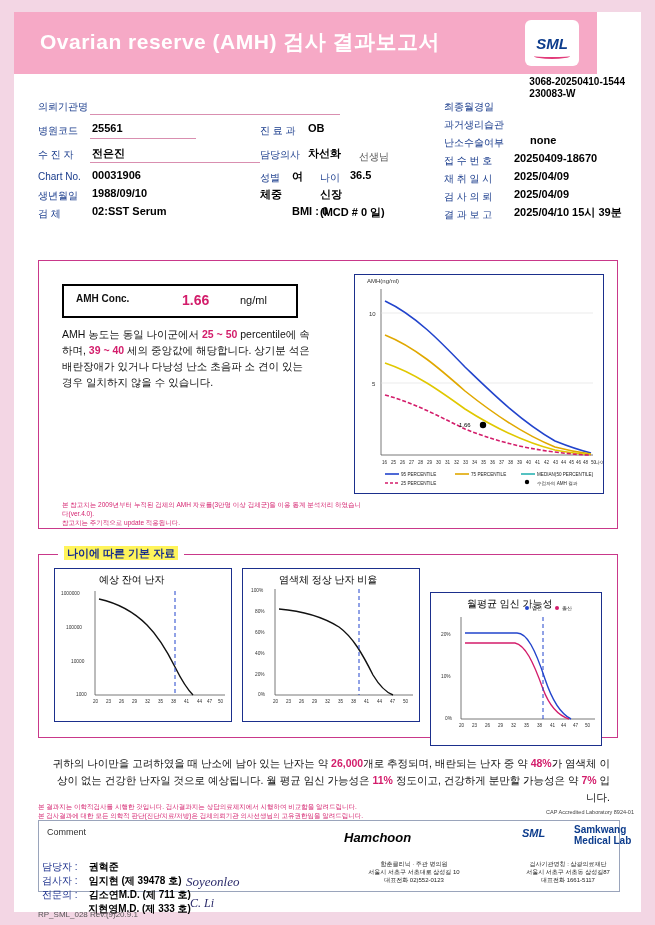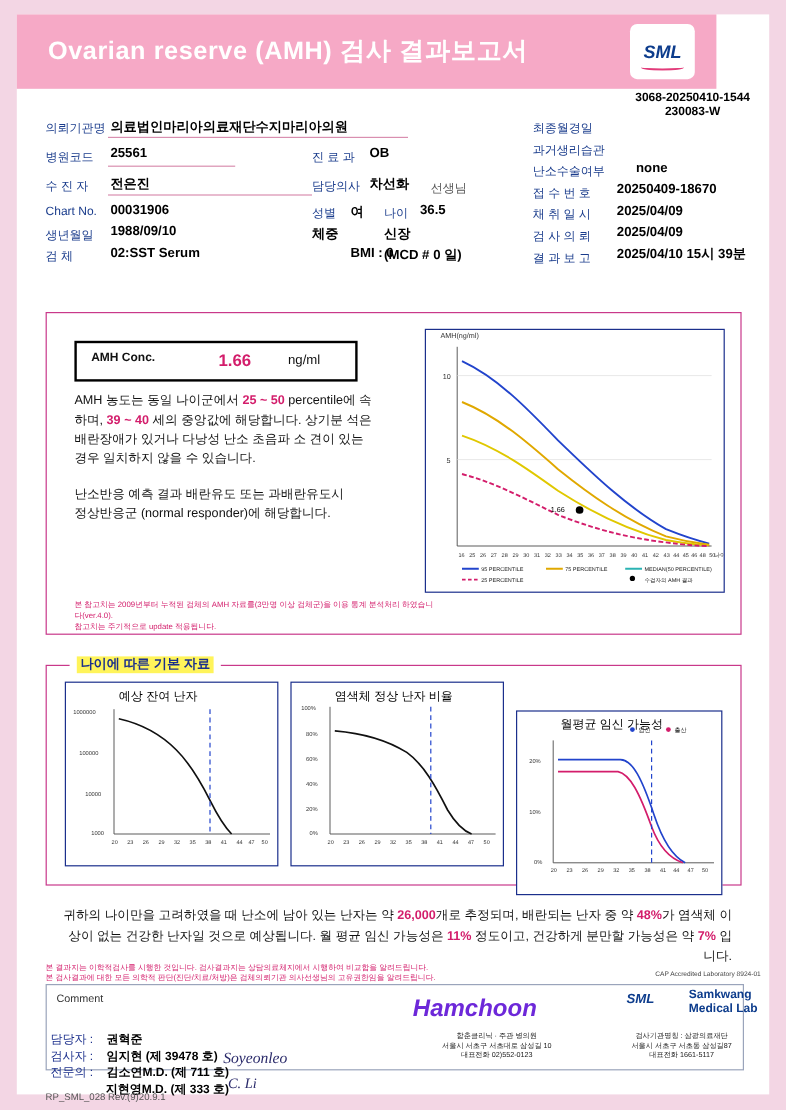--- a/index.html
+++ b/index.html
@@ -32,21 +32,21 @@
     display:flex;align-items:center;justify-content:center;
   }
   .sml-logo .mark{
     font-size:15px;font-weight:bold;color:#0d3c8c;font-style:italic;
   }
   .sml-logo .swoosh{
     position:absolute;bottom:7px;left:9px;width:36px;height:4px;
     border-bottom:2px solid #e23b7a;border-radius:50%;
   }
   .barcode-no{
-    position:absolute;right:16px;top:64px;text-align:center;
+    position:absolute;right:16px;top:64px;text-align:left;
     font-size:10px;font-weight:bold;color:#000;line-height:12px;
   }
   
   .pat{
     position:absolute;left:0;top:86px;width:627px;height:134px;
   }
   .lbl{position:absolute;color:#1a3c8c;font-size:10px;}
   .val{position:absolute;color:#000;font-size:11px;font-weight:bold;}
   .ul-pink{position:absolute;border-bottom:1px solid #d98fb0;}
   
@@ -97,21 +97,21 @@
     position:absolute;left:28px;top:848px;font-size:10px;line-height:14px;color:#1b2f8c;
   }
   .sign b{color:#000;}
   .doc-id{
     position:absolute;left:24px;top:898px;font-size:8px;color:#555;
   }
   .lab-block{
     position:absolute;font-size:6px;color:#222;line-height:8px;text-align:center;
   }
   .hamchoon{
-    position:absolute;left:330px;top:818px;font-size:20px;color:#6d28d9;font-style:italic;font-weight:bold;
+    position:absolute;left:330px;top:818px;font-size:13px;color:#000000;font-style:italic;font-weight:bold;
   }
   .sml-small{
     position:absolute;left:508px;top:815px;width:30px;height:18px;
     color:#0d3c8c;font-size:11px;font-weight:bold;font-style:italic;
   }
   .sml-small-t{position:absolute;left:560px;top:812px;font-size:10px;font-weight:bold;color:#0d3c8c;line-height:11px;}
   .sig{position:absolute;font-family:"Liberation Serif",serif;font-style:italic;color:#2a2a6a;}
 </style>
 </head>
 <body>
@@ -126,21 +126,20 @@
     </div>
   </div>
   <div class="barcode-no">
     <div>3068-20250410-1544</div>
     <div>230083-W</div>
   </div>
 
   <div class="pat">
 
     <div class="lbl" style="left:24px;top:2px;">의뢰기관명</div>
-    <div class="val" style="left:78px;top:0px;">의료법인마리아의료재단수지마리아의원</div>
     <div class="ul-pink" style="left:76px;top:16px;width:250px;"></div>
 
     <div class="lbl" style="left:24px;top:26px;">병원코드</div>
     <div class="val" style="left:78px;top:24px;">25561</div>
     <div class="ul-pink" style="left:76px;top:40px;width:106px;"></div>
 
     <div class="lbl" style="left:24px;top:50px;">수 진 자</div>
     <div class="val" style="left:78px;top:48px;">전은진</div>
     <div class="ul-pink" style="left:76px;top:64px;width:170px;"></div>
 
@@ -200,24 +199,20 @@
     <span class="t3">ng/ml</span>
   </div>
 
   <div class="para" style="left:48px;top:314px;width:250px;">
     <span>AMH 농도는 동일 나이군에서 </span><span class="pink">25 ~ 50</span><span> percentile에</span>
     <span>속하며, </span><span class="pink">39 ~ 40</span><span> 세의 중앙값에 해당합니다. 상기분</span>
     <span>석은 배란장애가 있거나 다낭성 난소 초음파 소</span>
     <span>견이 있는 경우 일치하지 않을 수 있습니다.</span>
   </div>
 
-  <div class="para" style="left:48px;top:392px;width:260px;">
-    <div>난소반응 예측 결과 배란유도 또는 과배란유도시</div>
-    <div>정상반응군 (normal responder)에 해당합니다.</div>
-  </div>
 
   <div class="note-red" style="left:48px;top:488px;width:300px;">
     <div>본 참고치는 2009년부터 누적된 검체의 AMH 자료를(3만명 이상 검체군)을 이용 통계 분석처리 하였습니다(ver.4.0).</div>
     <div>참고치는 주기적으로 update 적용됩니다.</div>
   </div>
 
   <div class="chart-panel" style="left:340px;top:262px;width:248px;height:218px;">
     <div class="axis-lbl" style="left:12px;top:3px;font-size:6px;">AMH(ng/ml)</div>
     <svg width="248" height="218" style="position:absolute;left:0;top:0;">
 

